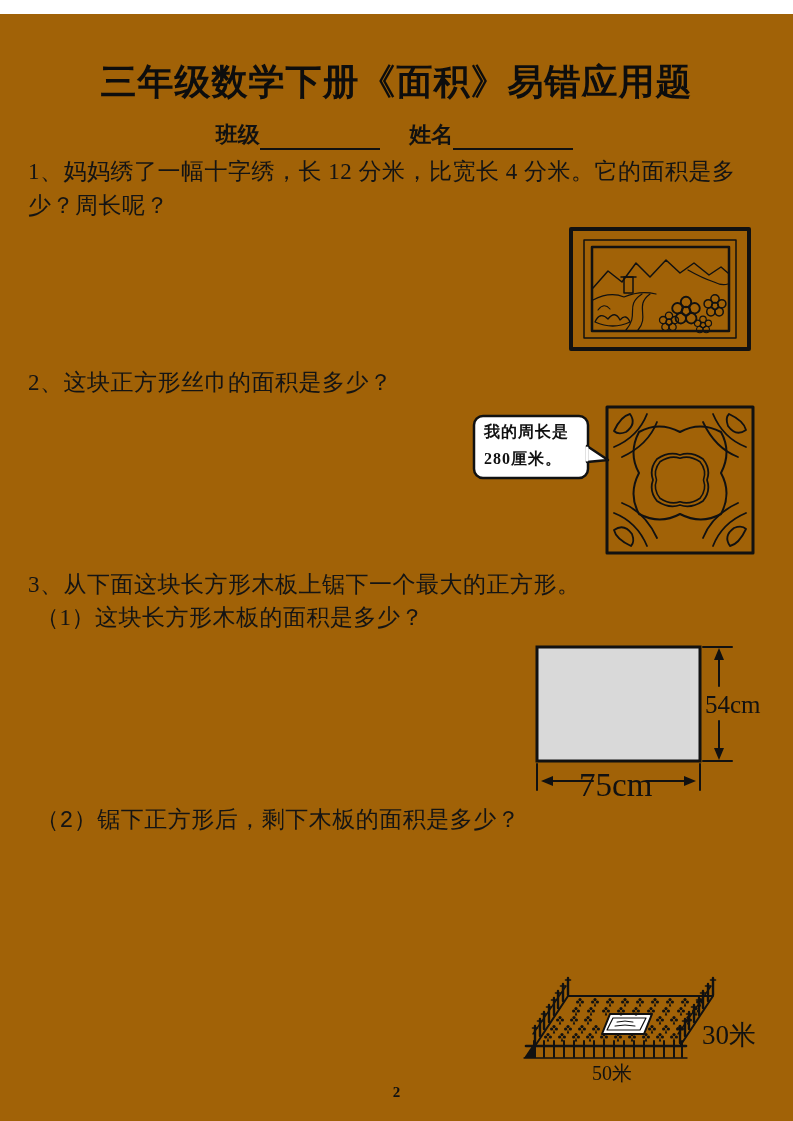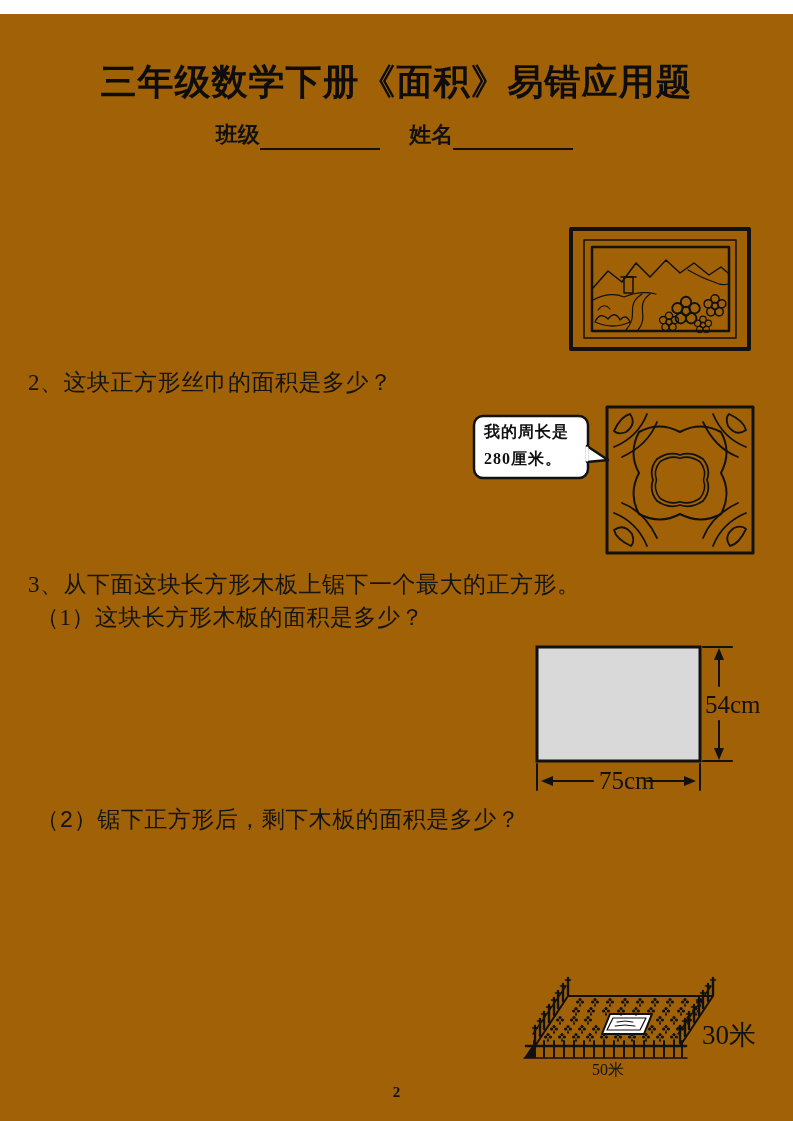--- a/index.html
+++ b/index.html
@@ -83,20 +83,22 @@
 <div class="page">
 
   <h1 class="title">三年级数学下册《面积》易错应用题</h1>
 
   <div class="id-line">
     <span>班级</span><span class="blank"></span><span class="gap"></span>
     <span>姓名</span><span class="blank"></span>
   </div>
 
   <div class="qtext" style="top:141px;">
+    <div>1、妈妈绣了一幅十字绣，长 12 分米，比宽长 4 分米。它的面积是多</div>
+    <div>少？周长呢？</div>
   </div>
 
   <div class="fig" style="left:568px; top:212px; width:184px; height:126px;">
     <svg width="184" height="126" viewBox="0 0 184 126">
       <g fill="none" stroke="#111" stroke-linecap="round" stroke-linejoin="round">
         <rect x="3" y="3" width="178" height="120" stroke-width="4"></rect>
         <rect x="16" y="14" width="152" height="98" stroke-width="1.5"></rect>
         <rect x="24" y="21" width="137" height="84" stroke-width="2.5"></rect>
 
         <path d="M25,62 L40,45 L54,56 L68,37 L82,51 L98,34 L112,47 L126,37 L141,49 L153,41 L160,47" stroke-width="1.5"></path>
@@ -181,21 +183,21 @@
         <line x1="184" y1="82" x2="184" y2="113" stroke-width="2"></line>
         <polygon points="184,121 179,109 189,109" fill="#111" stroke="none"></polygon>
 
         <line x1="14" y1="142" x2="58" y2="142" stroke-width="2"></line>
         <polygon points="6,142 18,137 18,147" fill="#111" stroke="none"></polygon>
         <line x1="112" y1="142" x2="153" y2="142" stroke-width="2"></line>
         <polygon points="161,142 149,137 149,147" fill="#111" stroke="none"></polygon>
       </g>
     </svg>
     <div class="dim-label" style="left:170px; top:52px; font-size:25px;">54cm</div>
-    <div class="dim-label" style="left:64px; top:128px; font-size:25px;">75cm</div>
+    <div class="dim-label" style="left:44px; top:128px; font-size:33px;">75cm</div>
   </div>
 
   <div class="qtext sub" style="top:790px;font-family:Liberation Mono, monospace;">（2）锯下正方形后，剩下木板的面积是多少？</div>
 
 
   <div class="fig" style="left:520px; top:962px; width:273px; height:120px;">
     <svg width="273" height="120" viewBox="0 0 273 120" style="position:absolute;left:0;top:0;">
       <defs>
         <g id="pl" fill="#111" stroke="none">
           <circle cx="-2.4" cy="-2" r="1.6"></circle>
@@ -297,18 +299,18 @@
           <use href="#pl" x="70" y="63"></use>
           <use href="#pl" x="84" y="63"></use>
           <use href="#pl" x="98" y="63"></use>
           <use href="#pl" x="112" y="63"></use>
           <use href="#pl" x="126" y="63"></use>
           <use href="#pl" x="140" y="63"></use>
           <use href="#pl" x="154" y="63"></use>
       </g>
     </svg>
     <div class="dim-label" style="left:182px; top:41px; font-size:27px;">30米</div>
-    <div class="dim-label" style="left:72px; top:84px; font-size:16px;text-align:right;">50米</div>
+    <div class="dim-label" style="left:72px; top:84px; font-size:20px;text-align:right;">50米</div>
   </div>
 
   <div class="page-num">2</div>
 
 </div>
 
 </body></html>

